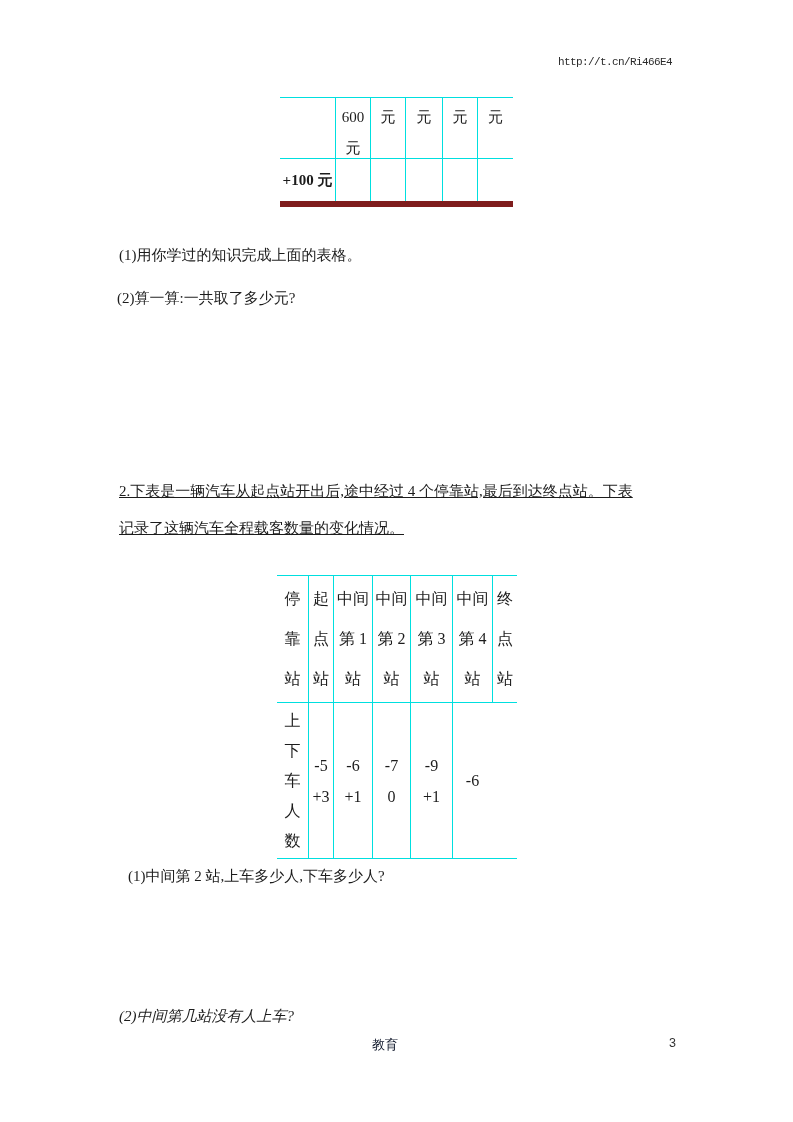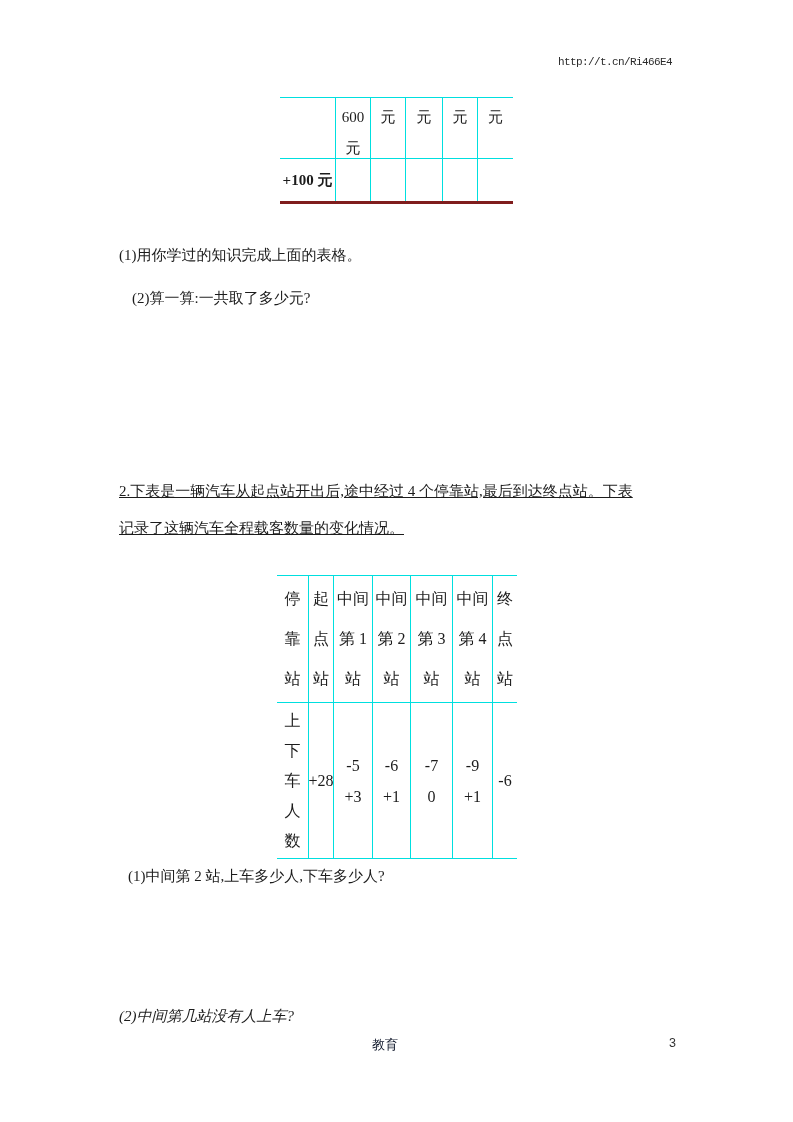--- a/index.html
+++ b/index.html
@@ -12,33 +12,33 @@
     overflow: hidden;
   }
   .abs { position: absolute; }
   .url {
     left: 558px; top: 56px;
     font-family: "Liberation Mono", "DejaVu Sans Mono", monospace;
     font-size: 11px; letter-spacing: -0.6px; color: #2b2b2b;
   }
   .line { font-size: 15px; line-height: 26px; white-space: pre-line; }
   .q1a { left: 119px; top: 242px; }
-  .q1b { left: 132px; top: 285px; }
+  .q1b { left: 117px; top: 285px; }
   .intro { left: 119px; top: 473px; line-height: 37px; width: 600px; text-decoration: underline; }
   .q2a { left: 128px; top: 863px; }
   .q2b { left: 119px; top: 1003px; font-style: italic; }
 
   
   .t1 {
     left: 280px; top: 97px;
     display: grid;
     grid-template-columns: 55px 35px 35px 37px 35px 36px;
     grid-template-rows: 61px 42px;
     border-top: 1px solid #00dfdf;
-    border-bottom: 3px solid #7f1d1d;
+    border-bottom: 6px solid #7f1d1d;
   }
   .t1 .cell {
     font-size: 15px;
     display: flex; justify-content: center;
     white-space: pre-line; text-align: center;
   }
   .t1 .cell.vline { border-left: 1px solid #00dfdf; }
   .t1 .row1 { border-bottom: 1px solid #00dfdf; align-items: flex-start; padding-top: 4px; line-height: 31px; }
   .t1 .row2 { align-items: center; line-height: 18px; font-weight: bold; }
 
@@ -112,21 +112,20 @@
 第 4
 站</div>
   <div class="cell hrow vline">终
 点
 站</div>
   <div class="cell drow tall">上
 下
 车
 人
 数</div>
-  <div class="cell drow vline">+28</div>
   <div class="cell drow vline">-5
 +3</div>
   <div class="cell drow vline">-6
 +1</div>
   <div class="cell drow vline">-7
 0</div>
   <div class="cell drow vline">-9
 +1</div>
   <div class="cell drow vline">-6</div>
 </div>

